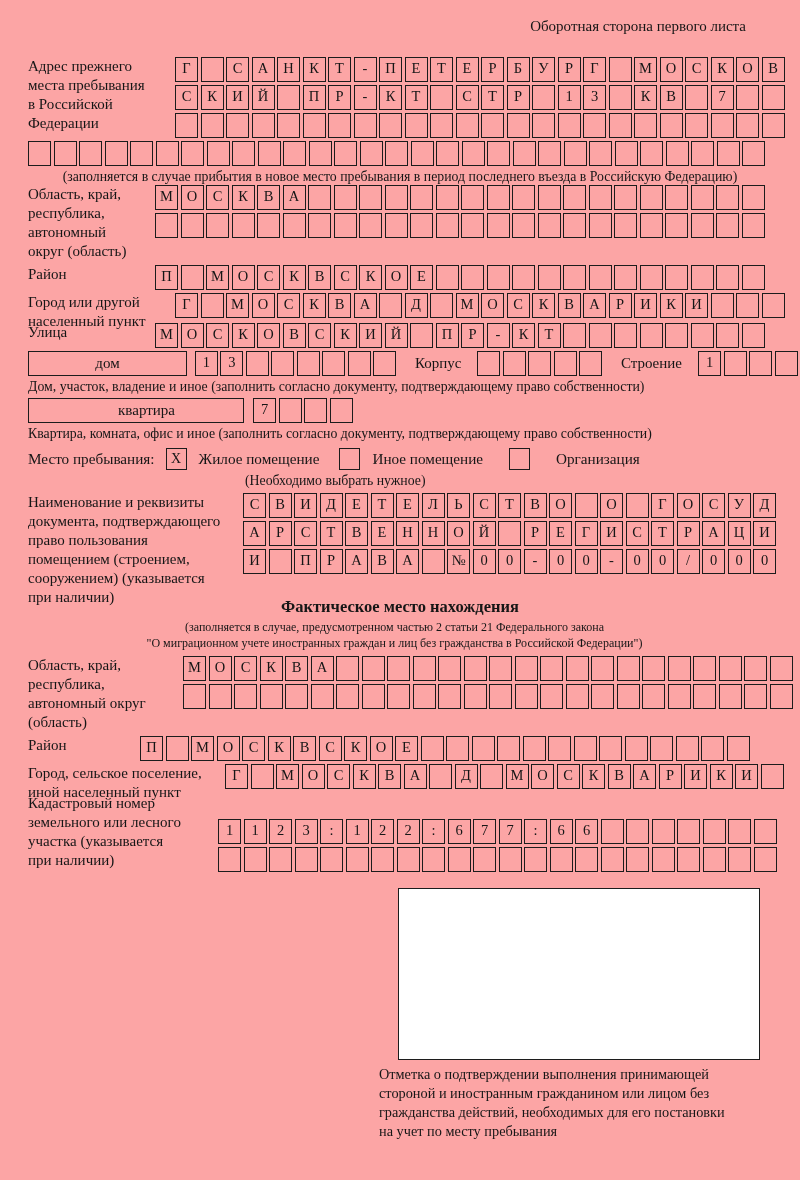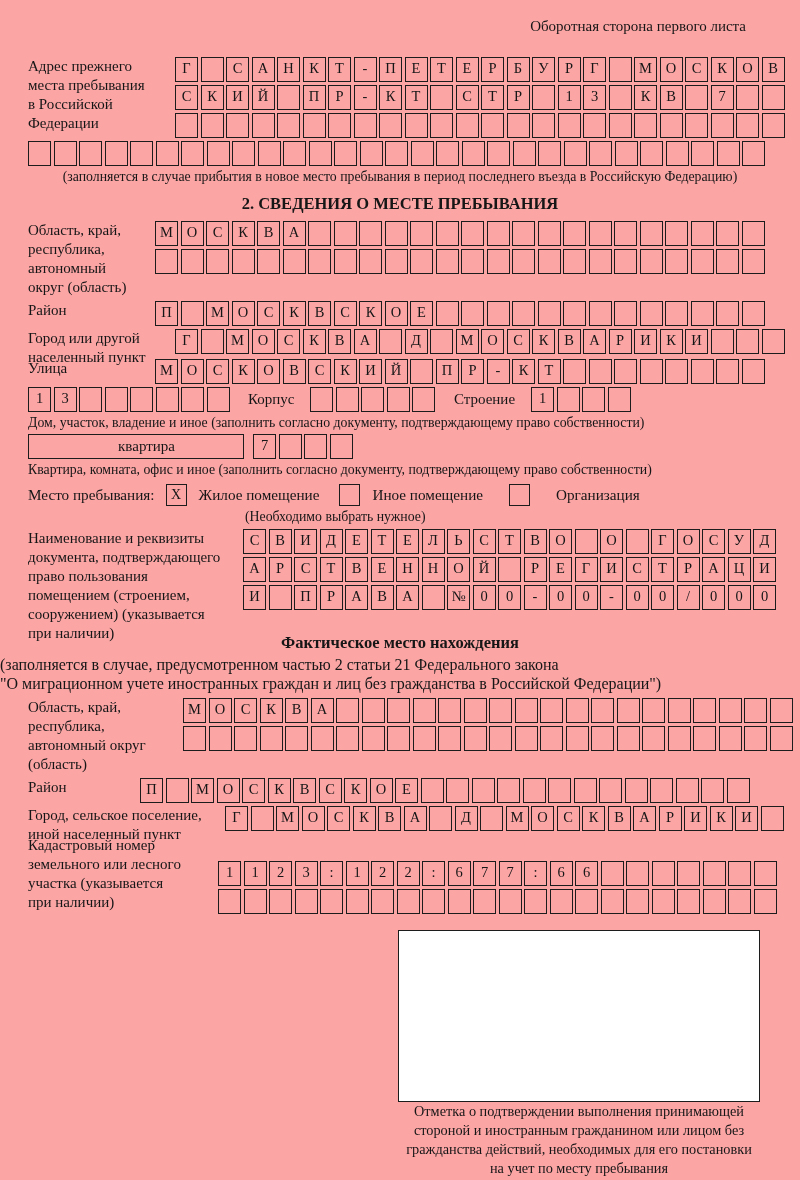--- a/index.html
+++ b/index.html
@@ -67,31 +67,32 @@
     border:1.6px solid #1c1c1c;
     text-align:center;font-size:14px;line-height:19px;
   }
   .stay-row{display:flex;align-items:center;margin-left:28px;height:26px;}
   .stay-label{font-size:15.2px;margin-right:11px;}
   .opt-label{font-size:15.2px;}
   .gap12{margin-left:12px;}
   .gap20{margin-left:20px;}
   .gap24{margin-left:26px;}
   .choose-note{margin:1px 0 0 245px;}
-  .law-note{margin:1px 11px 0 0;font-size:16px;}
+  .law-note{text-align:center;margin:1px 11px 0 0;font-size:12px;}
   .stamp-wrap{margin-left:398px;margin-top:6px;}
   .stamp-box{
     box-sizing:border-box;
     width:362px;height:172px;
     border:1.8px solid #1c1c1c;
     background:#fff;
   }
   .stamp-caption{
     width:400px;margin-left:-19px;
-    text-align:center;
+    margin-top:5px;
+    text-align:left;
     font-size:14.3px;line-height:19px;
     white-space:pre-line;
   }
   .cad-cells{margin-top:25px;}
 </style>
 </head>
 <body>
 
 <div class="page">
 
@@ -211,21 +212,20 @@
         <div class="cell"></div>
         <div class="cell"></div>
         <div class="cell"></div>
         <div class="cell"></div>
         <div class="cell"></div>
         <div class="cell"></div>
       </div>
   </section>
   <div class="note note-center">(заполняется в случае прибытия в новое место пребывания в период последнего въезда в Российскую Федерацию)</div>
 
-  <div class="sec-title">2. СВЕДЕНИЯ О МЕСТЕ ПРЕБЫВАНИЯ</div>
 
   <section>
     <div class="field h80">
       <div class="label w127">Область, край,
 республика,
 автономный
 округ (область)</div>
       <div>
         <div class="cells">
             <div class="cell">М</div>
@@ -367,20 +367,21 @@
           <div class="cell"></div>
           <div class="cell"></div>
           <div class="cell"></div>
           <div class="cell"></div>
           <div class="cell"></div>
           <div class="cell"></div>
         </div>
     </div>
 
     <div class="field h28">
+      <div class="widebox dombox">дом</div>
       <div class="cells">
           <div class="cell">1</div>
           <div class="cell">3</div>
           <div class="cell"></div>
           <div class="cell"></div>
           <div class="cell"></div>
           <div class="cell"></div>
           <div class="cell"></div>
           <div class="cell"></div>
         </div>

